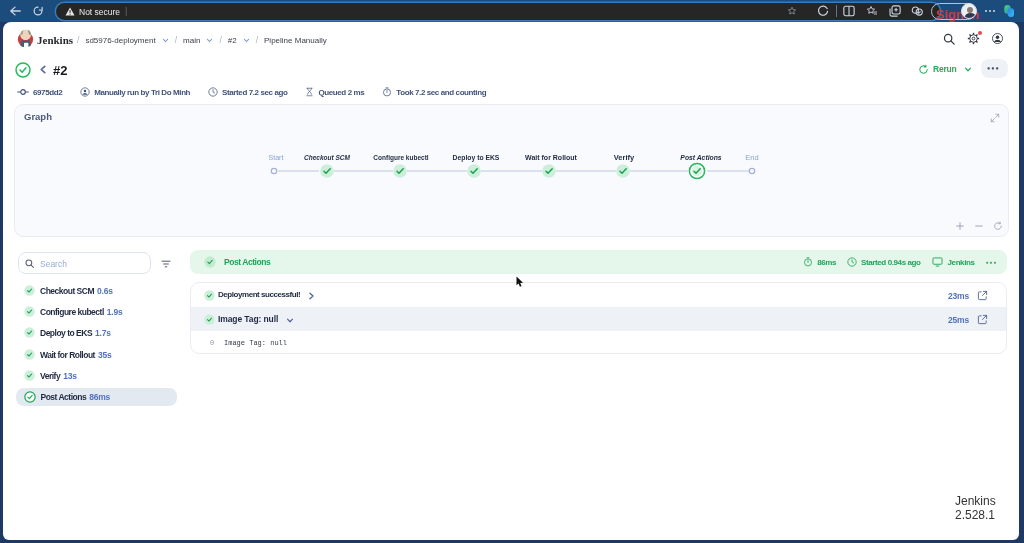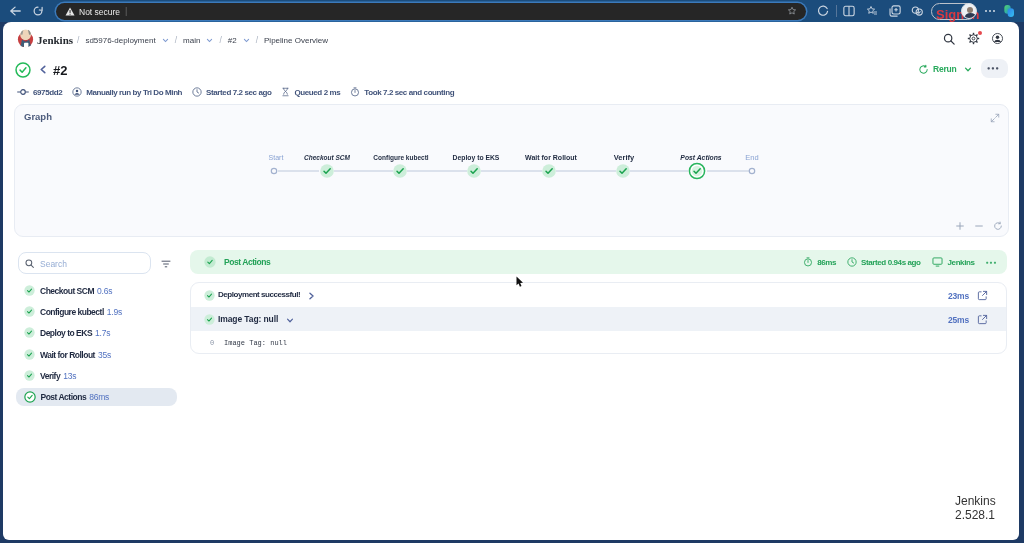--- a/index.html
+++ b/index.html
@@ -1,36 +1,36 @@
 <!DOCTYPE html>
 <html><head>
 <meta charset="utf-8">
 <style>
 * { margin:0; padding:0; box-sizing:border-box; }
 html,body { width:1024px; height:543px; overflow:hidden; font-family:"Liberation Sans", sans-serif; }
 body { position:relative; background:#1e3a64; }
 .abs { position:absolute; }
 
 #toolbar { position:absolute; left:0; top:0; width:1024px; height:22px; background:#1b4c7c; }
-#urlpill { position:absolute; left:56px; top:2.5px; width:750px; height:17px; background:#262626; border-radius:9px; box-shadow:0 0 0 1.5px #3b7abb; }
+#urlpill { position:absolute; left:56px; top:2.5px; width:884px; height:17px; background:#262626; border-radius:9px; box-shadow:0 0 0 1.5px #3b7abb; }
 
 #page { position:absolute; left:3px; top:22px; width:1016px; height:518px; background:#ffffff; border-radius:8px 8px 6px 6px; }
 
 .crumb { color:#3b414d; font-size:8px; font-weight:400; letter-spacing:0px; }
 .crumb-sep { color:#aab2c0; font-size:8.5px; }
 
 .meta-item { display:flex; align-items:center; gap:4px; }
-#meta-row { position:absolute; left:17px; top:86px; height:12px; display:flex; align-items:center; gap:10px; color:#41537a; font-size:8px; font-weight:700; letter-spacing:-0.4px; }
+#meta-row { position:absolute; left:17px; top:86px; height:12px; display:flex; align-items:center; gap:18px; color:#41537a; font-size:8px; font-weight:700; letter-spacing:-0.4px; }
 
 #graph-card { position:absolute; left:14px; top:104px; width:995px; height:133px; background:#f9fafd; border:1px solid #e8ecf3; border-radius:9px; }
 
 #searchbox { position:absolute; left:18px; top:252px; width:133px; height:22px; border:1px solid #dbe4f0; border-radius:8px; background:#fff; }
 .stage-item { position:absolute; left:18px; width:160px; height:21px; display:flex; align-items:center; }
 .stage-name { color:#1f2940; font-size:8.5px; font-weight:700; letter-spacing:-0.5px; margin-left:5px; white-space:nowrap; }
-.stage-dur { color:#5272c0; font-size:8.5px; font-weight:400; letter-spacing:-0.2px; margin-left:3px; }
+.stage-dur { color:#5272c0; font-size:8.5px; font-weight:700; letter-spacing:-0.2px; margin-left:3px; }
 
 #pa-bar { position:absolute; left:190px; top:250px; width:817px; height:24px; background:#e5f7eb; border-radius:8px; }
 #console-card { position:absolute; left:190px; top:282px; width:817px; height:72px; background:#fff; border:1px solid #e9edf3; border-radius:9px; overflow:hidden; }
 .crow { position:relative; width:100%; height:24px; }
 .crow-name { color:#1f2940; font-size:8.5px; font-weight:700; letter-spacing:-0.4px; }
 .ms { color:#5272c0; font-size:8.5px; font-weight:700; letter-spacing:-0.2px; }
 </style>
 </head>
 <body>
 
@@ -121,21 +121,21 @@
     <span class="crumb">main</span>
   <svg width="7" height="7" viewBox="0 0 10 10">
       <path d="M2 3.5 L5 6.5 L8 3.5" stroke="#7f9bd1" stroke-width="1.6" fill="none" stroke-linecap="round"></path>
     </svg>
   <span class="crumb-sep">/</span>
     <span class="crumb">#2</span>
   <svg width="7" height="7" viewBox="0 0 10 10">
       <path d="M2 3.5 L5 6.5 L8 3.5" stroke="#7f9bd1" stroke-width="1.6" fill="none" stroke-linecap="round"></path>
     </svg>
   <span class="crumb-sep">/</span>
-    <span class="crumb">Pipeline Overview</span>
+    <span class="crumb">Pipeline Manually</span>
 </div>
 <svg class="abs" style="left:943px;top:33px" width="12" height="12" viewBox="0 0 14 14">
   <circle cx="6" cy="6" r="4.3" fill="none" stroke="#303641" stroke-width="1.4"></circle>
   <path d="M9.3 9.3 L13 13" stroke="#303641" stroke-width="1.4" stroke-linecap="round"></path>
 </svg>
 <svg class="abs" style="left:967px;top:32px" width="13" height="13" viewBox="0 0 24 24">
   <circle cx="12" cy="12" r="7" fill="none" stroke="#303641" stroke-width="1.8"></circle>
   <circle cx="12" cy="12" r="2.6" fill="none" stroke="#303641" stroke-width="1.7"></circle>
   <g stroke="#303641" stroke-width="2.6">
     <line x1="12" y1="1.5" x2="12" y2="5"></line>

